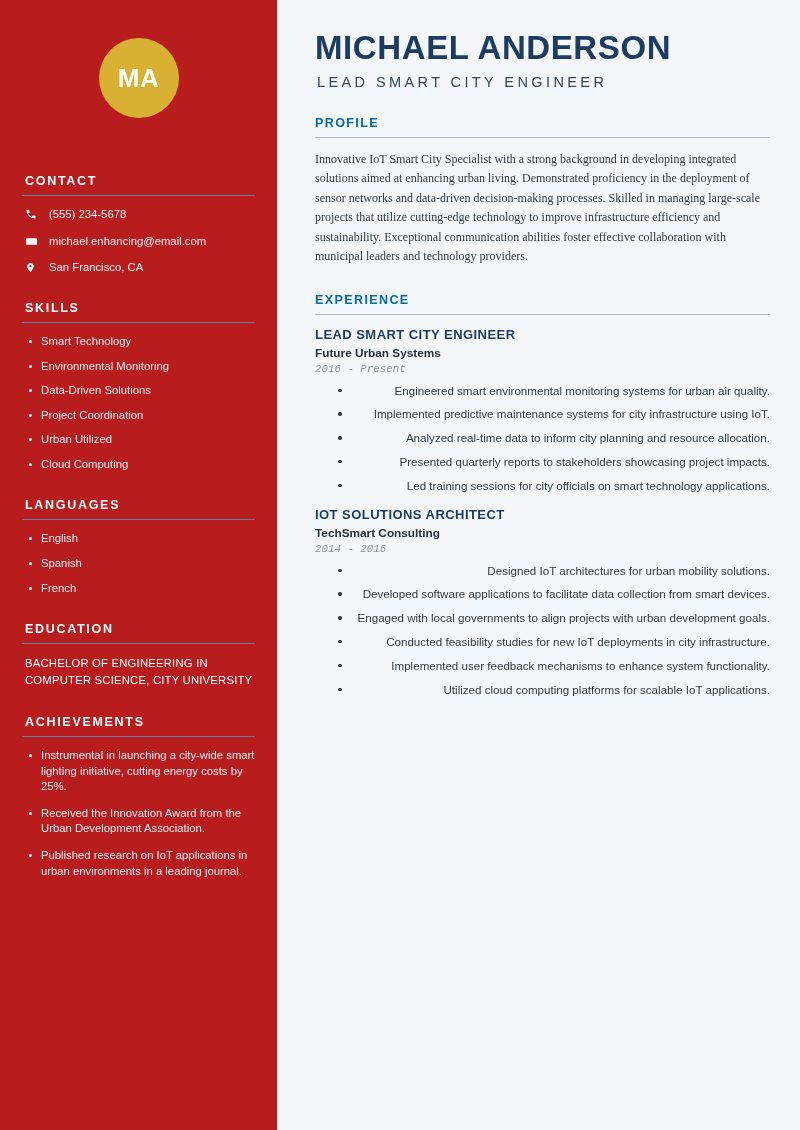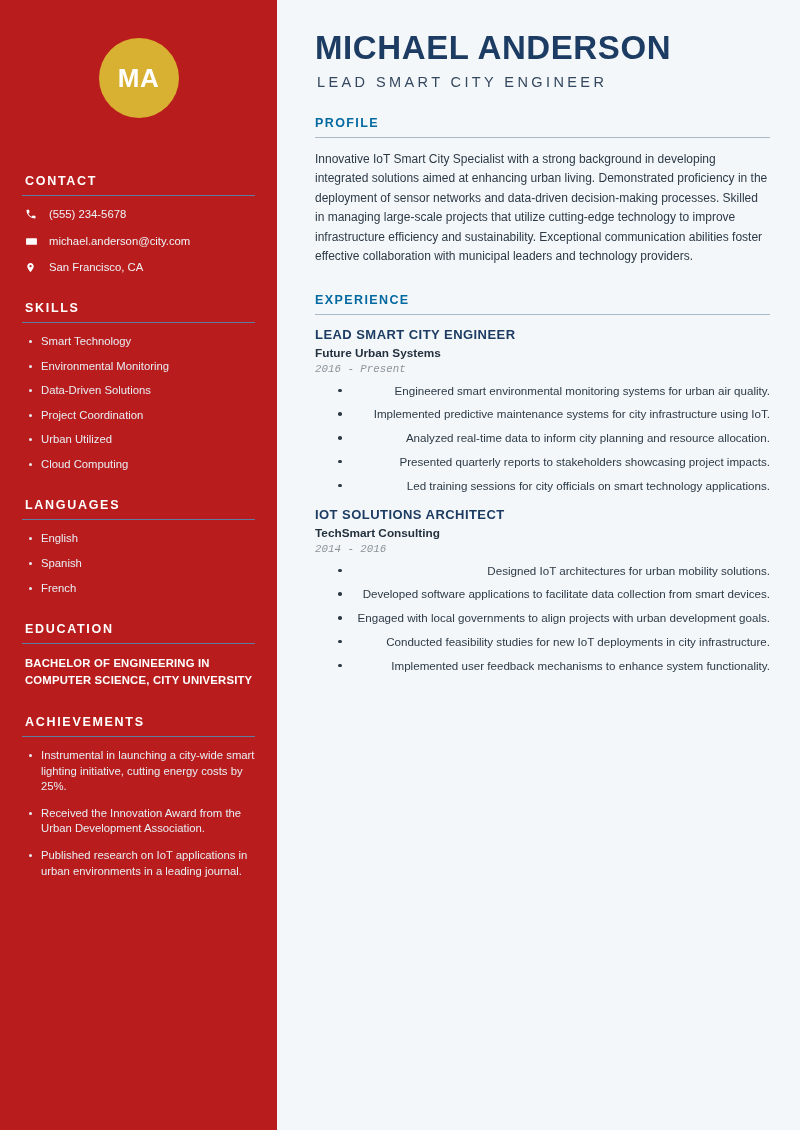--- a/index.html
+++ b/index.html
@@ -103,21 +103,21 @@
     position: absolute;
     left: 2px;
     top: 6px;
     width: 3px;
     height: 3px;
     border-radius: 50%;
     background: #e7edf3;
   }
   .edu-line {
     font-size: 11.3px;
-    font-weight: bold;
+    font-weight: normal;
     color: #ffffff;
     line-height: 1.5;
     padding-left: 3px;
     letter-spacing: 0.2px;
   }
   .ach-list li { margin-bottom: 11px; }
 
   
   .divider-gap {
     width: 6px;
@@ -155,20 +155,21 @@
   .main-rule {
     height: 1px;
     background: #aab9c7;
     margin-bottom: 12px;
   }
   .profile-text {
     font-size: 12px;
     color: #2c3a47;
     line-height: 1.62;
     margin: 0;
+    font-family: Liberation Serif, serif;
   }
   .job { margin-bottom: 6px; }
   .job + .job { margin-top: 12px; }
   .job-title {
     font-size: 13px;
     font-weight: bold;
     color: #1d3c63;
     letter-spacing: 0.45px;
     margin: 0 0 4px 0;
   }
@@ -233,21 +234,21 @@
         </span>
         <span class="contact-text">(555) 234-5678</span>
       </div>
 
       <div class="contact-row">
         <span class="contact-icon">
           <svg width="13" height="13" viewBox="0 0 24 24" fill="#ffffff">
             <path d="M3 6h18c.6 0 1 .4 1 1v10c0 .6-.4 1-1 1H3c-.6 0-1-.4-1-1V7c0-.6.4-1 1-1zm9 7.2L3.8 7.6h16.4L12 13.2z"></path>
           </svg>
         </span>
-        <span class="contact-text">michael.anderson@city.com</span>
+        <span class="contact-text">michael.enhancing@email.com</span>
       </div>
 
       <div class="contact-row">
         <span class="contact-icon">
           <svg width="11" height="13" viewBox="0 0 24 24" fill="#ffffff">
             <path d="M12 2C8.1 2 5 5.1 5 9c0 5.2 7 13 7 13s7-7.8 7-13c0-3.9-3.1-7-7-7zm0 9.5A2.5 2.5 0 1 1 12 6.5a2.5 2.5 0 0 1 0 5z"></path>
           </svg>
         </span>
         <span class="contact-text">San Francisco, CA</span>
       </div>
@@ -328,20 +329,21 @@
       <div class="job">
         <div class="job-title">IOT SOLUTIONS ARCHITECT</div>
         <div class="job-company">TechSmart Consulting</div>
         <div class="job-dates">2014 - 2016</div>
         <ul class="job-list">
           <li>Designed IoT architectures for urban mobility solutions.</li>
           <li>Developed software applications to facilitate data collection from smart devices.</li>
           <li>Engaged with local governments to align projects with urban development goals.</li>
           <li>Conducted feasibility studies for new IoT deployments in city infrastructure.</li>
           <li>Implemented user feedback mechanisms to enhance system functionality.</li>
+          <li>Utilized cloud computing platforms for scalable IoT applications.</li>
         </ul>
       </div>
 
     </section>
 
   </main>
 
 </div>
 
 </body></html>

